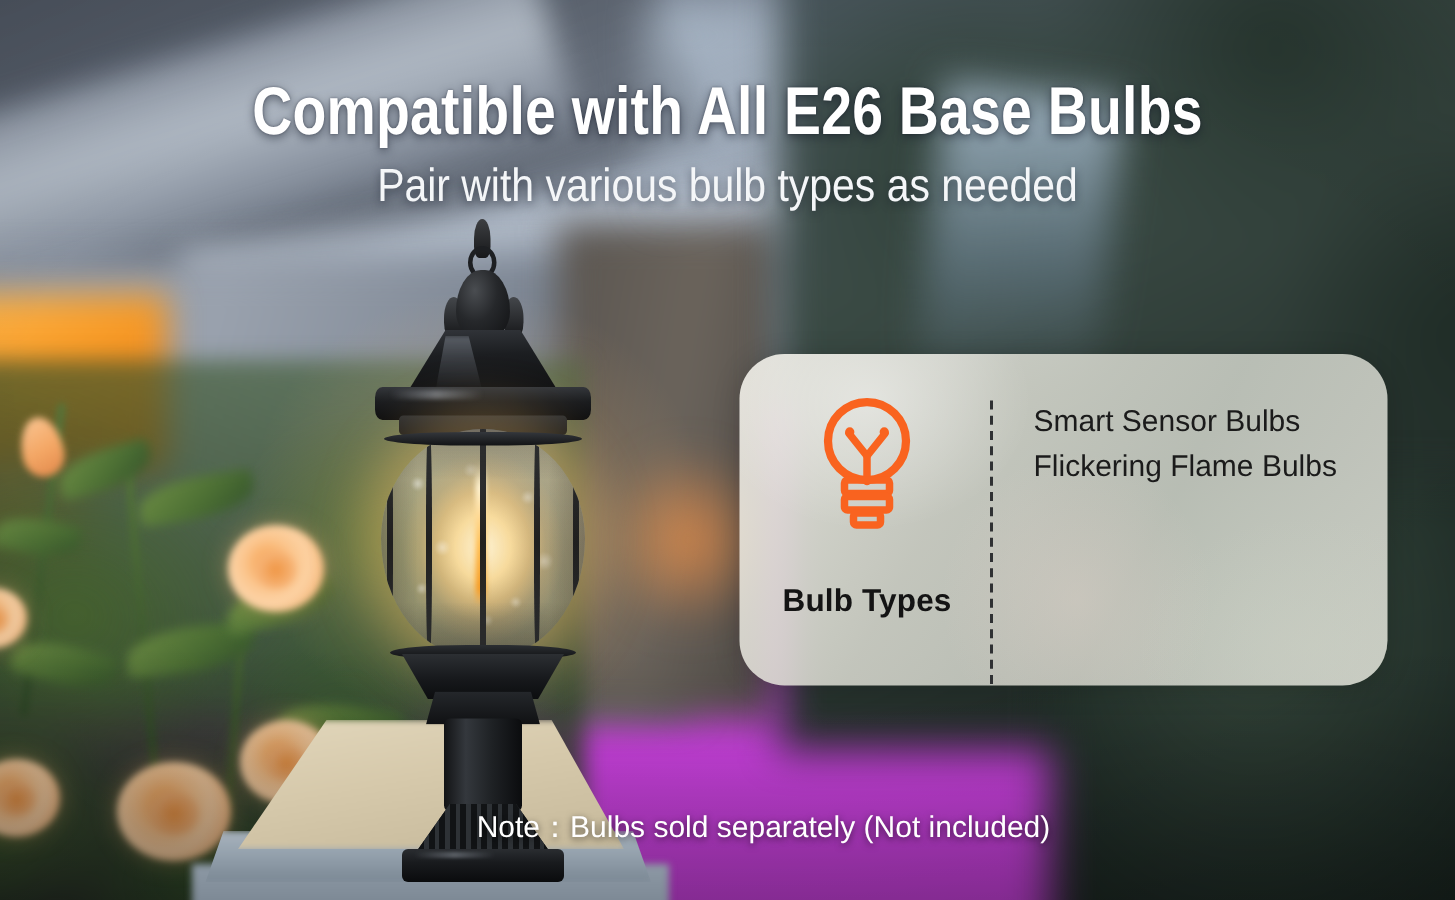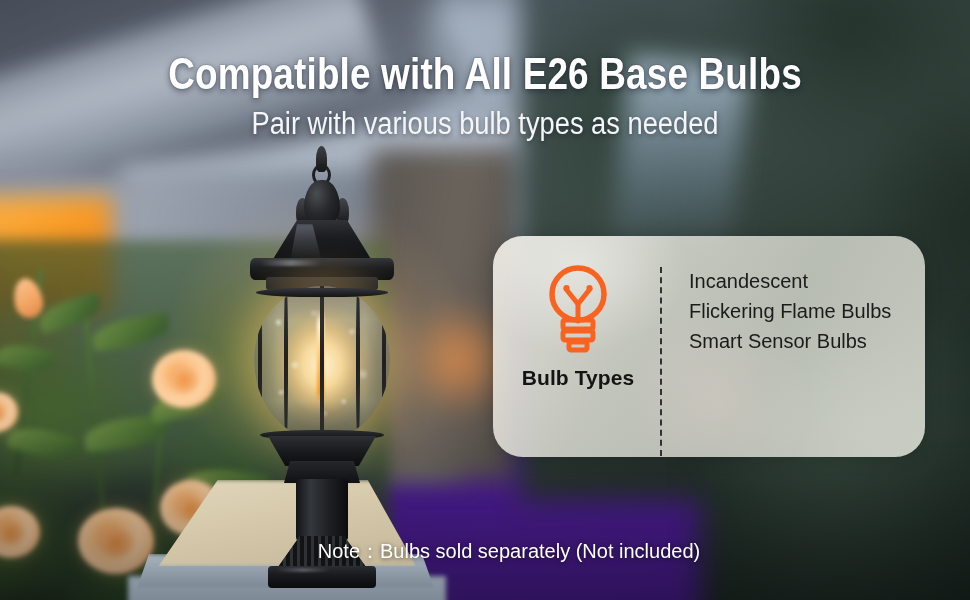--- a/index.html
+++ b/index.html
@@ -8,21 +8,21 @@
     background: #000;
   }
   * { box-sizing: border-box; }
 
   .stage {
     position: relative;
     width: 970px;
     height: 600px;
     overflow: hidden;
     font-family: "Liberation Sans", sans-serif;
-    background: #4c1d95;
+    background: #d946ef;
   }
 
   
   .bg { position: absolute; inset: 0; overflow: hidden; }
 
   
   .sky {
     position: absolute;
     left: -60px; top: -60px; right: -60px; height: 330px;
     background:
@@ -381,21 +381,21 @@
   .card-sheen {
     position: absolute; inset: 0;
     background:
       radial-gradient(ellipse 150px 120px at 20% 14%, rgba(255,255,255,.42) 0%, rgba(255,255,255,0) 72%),
       radial-gradient(ellipse 130px 140px at 52% 74%, rgba(236,214,206,.30) 0%, rgba(236,214,206,0) 70%),
       radial-gradient(ellipse 160px 120px at 88% 88%, rgba(206,212,198,.30) 0%, rgba(206,212,198,0) 72%);
   }
 
   .card-left {
     position: absolute; left: 10px; top: 22px; width: 150px;
-    display: flex; flex-direction: column; align-items: center;
+    display: flex; flex-direction: column; align-items: center; gap: 23px;
   }
   .bulb-icon { width: 80px; height: 100px; display: block; }
   .bulb-label {
     margin-top: 8px;
     font-size: 21px; font-weight: bold; color: #141414;
     letter-spacing: .1px;
   }
 
   .divider {
     position: absolute; left: 167px; top: 31px;
@@ -526,23 +526,22 @@
         <rect x="25" y="73" width="30" height="9" rx="2" fill="none" stroke="#f9631f" stroke-width="5"></rect>
         <rect x="31" y="84" width="18" height="8" rx="2" fill="none" stroke="#f9631f" stroke-width="5"></rect>
       </svg>
       <div class="bulb-label">Bulb Types</div>
     </div>
 
     <div class="divider"></div>
 
     <div class="card-list">
       <ul>
-        <li>Incandescent</li>
+        <li>Smart Sensor Bulbs</li>
         <li>Flickering Flame Bulbs</li>
-        <li>Smart Sensor Bulbs</li>
       </ul>
     </div>
   </div>
 
   <div class="note">
     <span class="note-inner">Note：Bulbs sold separately (Not included)</span>
   </div>
 
 </div>
 

